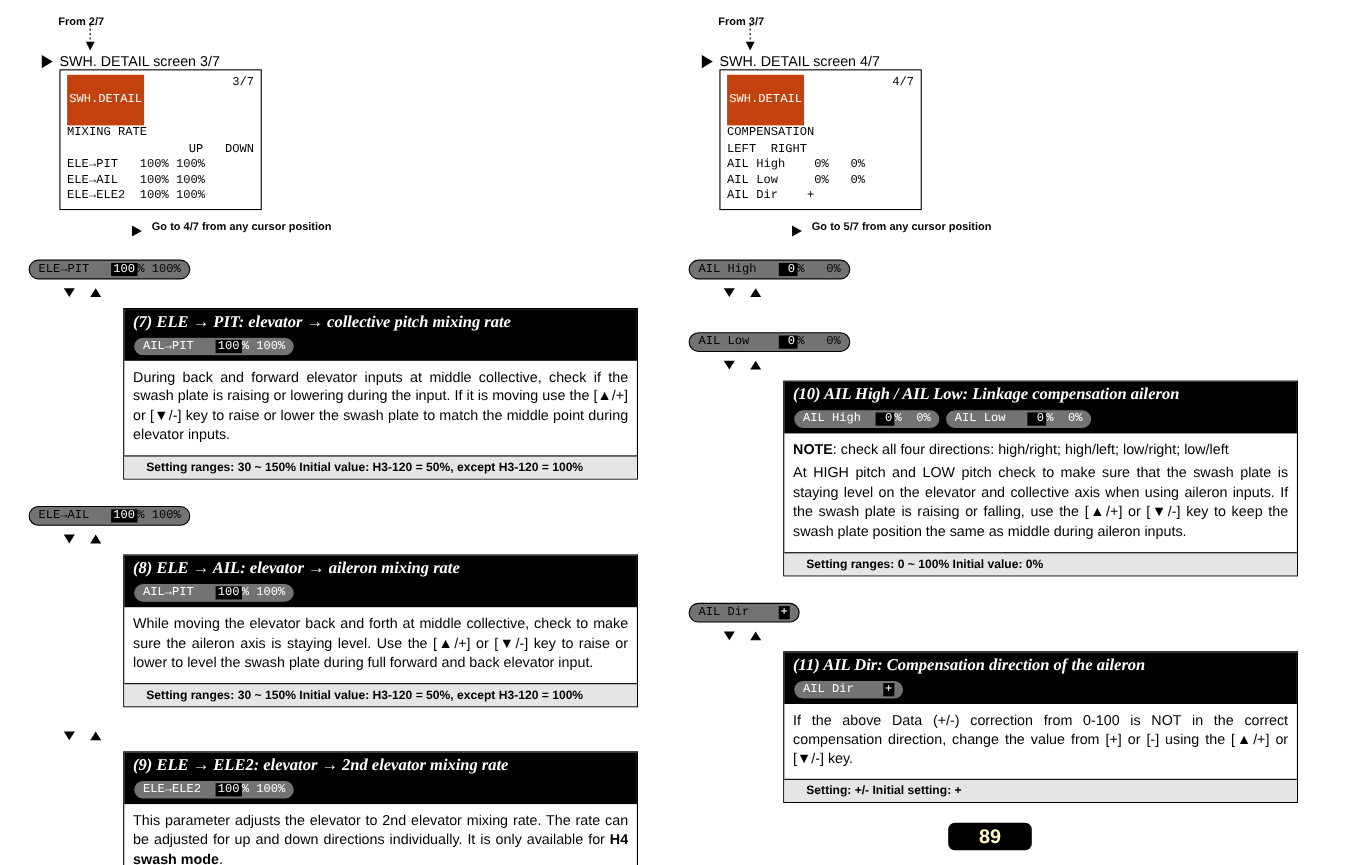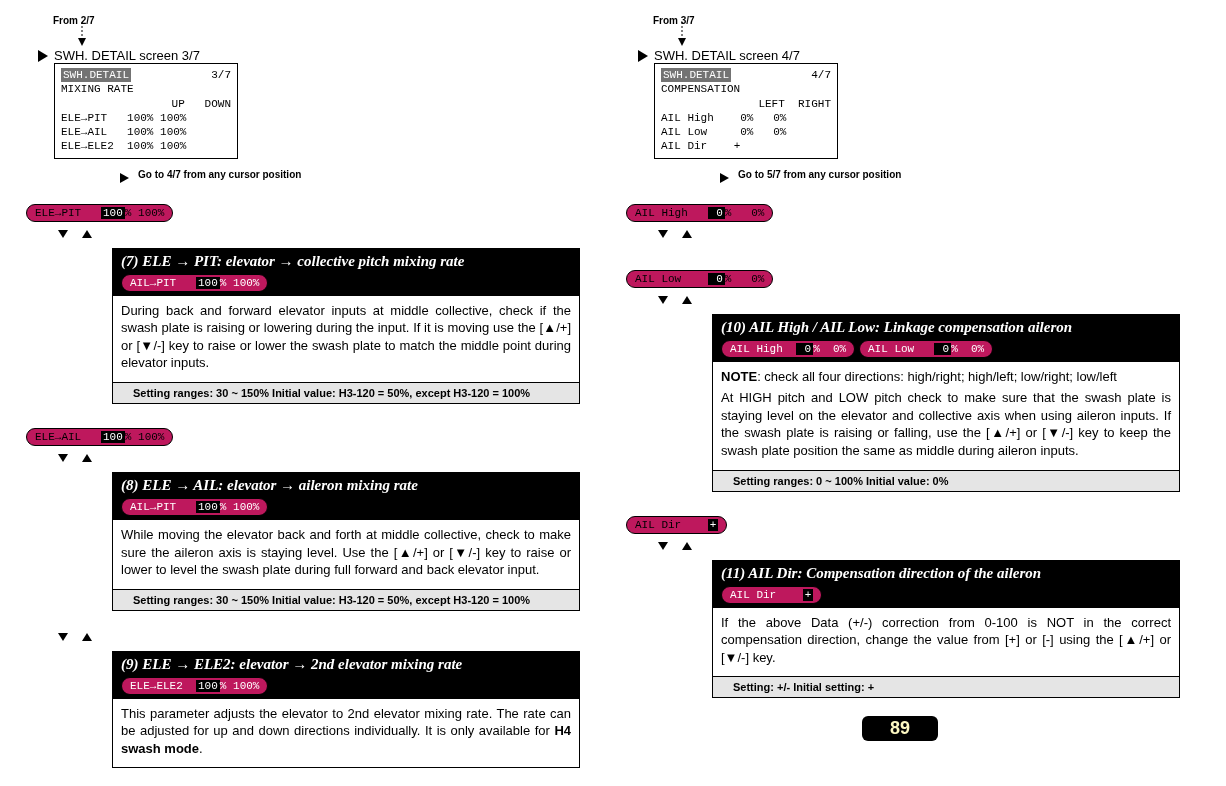--- a/index.html
+++ b/index.html
@@ -6,23 +6,23 @@
   .spread{display:flex;gap:40px;padding:10px 20px}
   .page{width:560px;position:relative}
   .from{font-size:10px;font-weight:bold;display:inline-block;margin-left:33px}
   .enter-arrow{position:relative;height:20px;margin-left:56px}
   .enter-arrow svg{position:absolute;top:-6px;left:0}
   .screen-title{font-size:13px;font-weight:normal;margin:4px 0 2px 34px}
   .pointer-row{display:flex;align-items:center;margin-left:18px}
   .tri{width:0;height:0;border-top:6px solid transparent;border-bottom:6px solid transparent;border-left:10px solid #000;margin-right:6px}
   .lcd{background:#fff;border:1px solid #000;padding:4px 6px;font-family:"Courier New",monospace;font-size:11px;line-height:1.3;width:170px;margin-left:34px}
   .lcd .hrow{display:flex}
-  .lcd .inv{background:#737373;color:#fff;padding:0 2px}
+  .lcd .inv{background:#c2410c;color:#fff;padding:16px 2px}
   .lcd .pg{margin-left:auto}
-  .chip{display:inline-block;border:1px solid #000;border-radius:10px;padding:2px 8px;font-family:"Courier New",monospace;font-size:11px;background:#be185d}
+  .chip{display:inline-block;border:1px solid #000;border-radius:10px;padding:2px 8px;font-family:"Courier New",monospace;font-size:11px;background:#737373}
   .chip .sel{background:#000;color:#fff;padding:0 2px}
   .chip-row{margin:22px 0 4px 6px}
   .goto{font-size:10px;font-weight:bold;margin:10px 0 6px 118px;position:relative}
   .goto:before{content:"";position:absolute;left:-18px;top:4px;width:0;height:0;border-top:5px solid transparent;border-bottom:5px solid transparent;border-left:9px solid #000}
   .arrows-gap{margin-left:38px;height:20px;position:relative}
   .arrows-gap:before,.arrows-gap:after{content:"";position:absolute;top:4px;width:0;height:0;border-left:5px solid transparent;border-right:5px solid transparent}
   .arrows-gap:before{left:0;border-top:8px solid #000}
   .arrows-gap:after{left:24px;border-bottom:8px solid #000}
   .block{margin:2px 0 18px 92px;border:1px solid #000}
   .blk-head{background:#000;color:#fff;padding:4px 8px;font-style:italic;font-family:"Times New Roman",serif;font-size:15px;font-weight:bold}
@@ -121,21 +121,21 @@
         <div class="tri"></div>
       <span class="screen-title" style="margin:0">SWH. DETAIL screen 4/7</span>
     </div>
 
     <div class="lcd">
       <div class="hrow">
           <span class="inv">SWH.DETAIL</span>
           <span class="pg">4/7</span>
         </div>
       <div>COMPENSATION</div>
-      <div style="text-align:right"><span>LEFT</span>&nbsp;&nbsp;<span>RIGHT</span></div>
+      <div style="text-align:left"><span>LEFT</span>&nbsp;&nbsp;<span>RIGHT</span></div>
       <div><span>AIL High</span>&nbsp;&nbsp;&nbsp;&nbsp;<span>0%</span>&nbsp;&nbsp;&nbsp;<span>0%</span></div>
       <div><span>AIL Low</span>&nbsp;&nbsp;&nbsp;&nbsp;&nbsp;<span>0%</span>&nbsp;&nbsp;&nbsp;<span>0%</span></div>
       <div><span>AIL Dir</span>&nbsp;&nbsp;&nbsp;&nbsp;<span>+</span></div>
     </div>
 
     <div class="goto">Go to 5/7 from any cursor position</div>
 
     <div class="chip-row"><span class="chip">AIL High&nbsp;&nbsp;&nbsp;<span class="sel">&nbsp;0</span>%&nbsp;&nbsp;&nbsp;0%</span></div>
     <div class="arrows-gap"></div>
 

